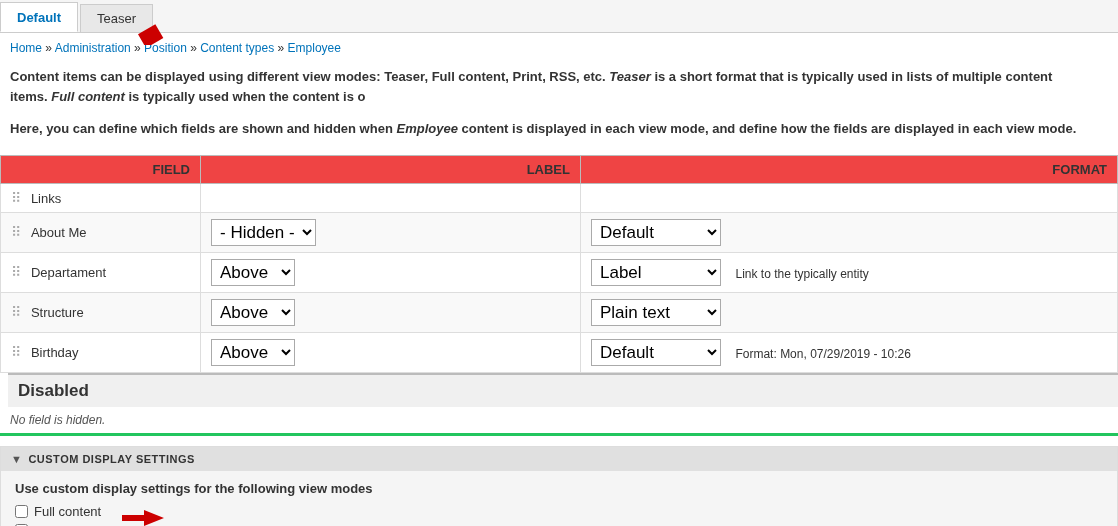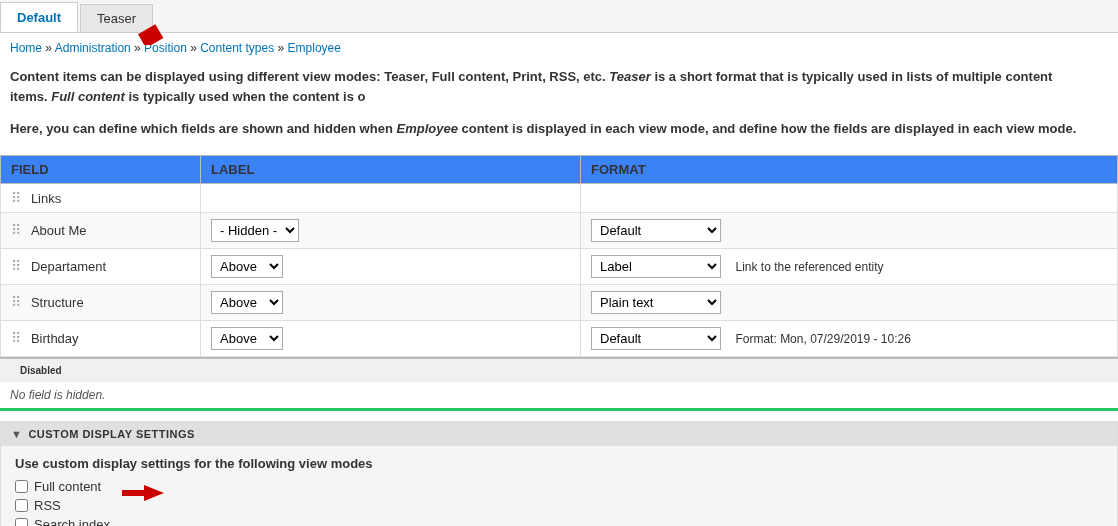--- a/index.html
+++ b/index.html
@@ -14,30 +14,30 @@
     .breadcrumb { padding: 8px 10px; font-size: 12px; color: #333; }
     .breadcrumb a { color: #0073ba; text-decoration: none; }
     .breadcrumb span { color: #333; }
 
     
     .description { padding: 4px 26px 8px 10px; font-size: 13px; line-height: 1.5; font-weight: bold; }
     .description em { font-style: italic; }
 
     
     .field-table { width: 100%; border-collapse: collapse; margin-top: 8px; }
-    .field-table thead tr th { background: #3b82f6; border: 1px solid #bbb; padding: 6px 10px; text-align: left; font-weight: bold; font-size: 13px; }
+    .field-table thead tr th { background: #ef4444; border: 1px solid #bbb; padding: 6px 10px; text-align: right; font-weight: bold; font-size: 13px; }
     .field-table tbody tr td { border: 1px solid #ddd; padding: 6px 10px; vertical-align: middle; }
     .field-table tbody tr:nth-child(even) { background: #f9f9f9; }
     .field-table tbody tr:nth-child(odd) { background: #fff; }
 
     .drag-handle { color: #aaa; margin-right: 6px; cursor: move; font-size: 14px; }
 
-    select { font-size: 13px; padding: 2px 4px; border: 1px solid #aaa; background: #fff; }
-
-    .disabled-section { background: #f0f0f0; border-top: 2px solid #bbb; padding: 6px 20px; font-weight: bold; font-size: 10px; }
+    select { font-size: 17px; padding: 2px 4px; border: 1px solid #aaa; background: #fff; }
+
+    .disabled-section { background: #f0f0f0; border-top: 2px solid #bbb; padding: 6px 10px; font-weight: bold; font-size: 17px; margin-left: 8px; }
     .no-field { padding: 6px 10px; font-size: 12px; font-style: italic; color: #555; border-bottom: 3px solid #22c55e; }
 
     
     .custom-display { background: #f5f5f5; border: 1px solid #ddd; margin: 10px 0 0 0; padding: 0; }
     .custom-display-header { background: #e0e0e0; padding: 6px 10px; font-size: 11px; font-weight: bold; color: #333; letter-spacing: 0.5px; display: flex; align-items: center; }
     .custom-display-header span.arrow { margin-right: 6px; color: #555; }
     .custom-display-body { padding: 10px 14px; }
     .custom-display-body .subtitle { font-weight: bold; font-size: 13px; margin-bottom: 8px; }
     .checkbox-item { display: flex; align-items: center; margin-bottom: 4px; font-size: 13px; }
     .checkbox-item input[type=checkbox] { margin-right: 6px; }
@@ -129,21 +129,21 @@
           <option>Hidden</option>
         </select>
       </td>
       <td>
         <select style="width:130px;">
           <option>Label</option>
           <option>Default</option>
           <option>Key</option>
         </select>
         &nbsp;&nbsp;
-        <span class="format-hint">Link to the referenced entity</span>
+        <span class="format-hint">Link to the typically entity</span>
       </td>
     </tr>
 
     <tr>
       <td>
         <span class="drag-handle">⠿</span>
         <span>Structure</span>
       </td>
       <td>
         <select>

